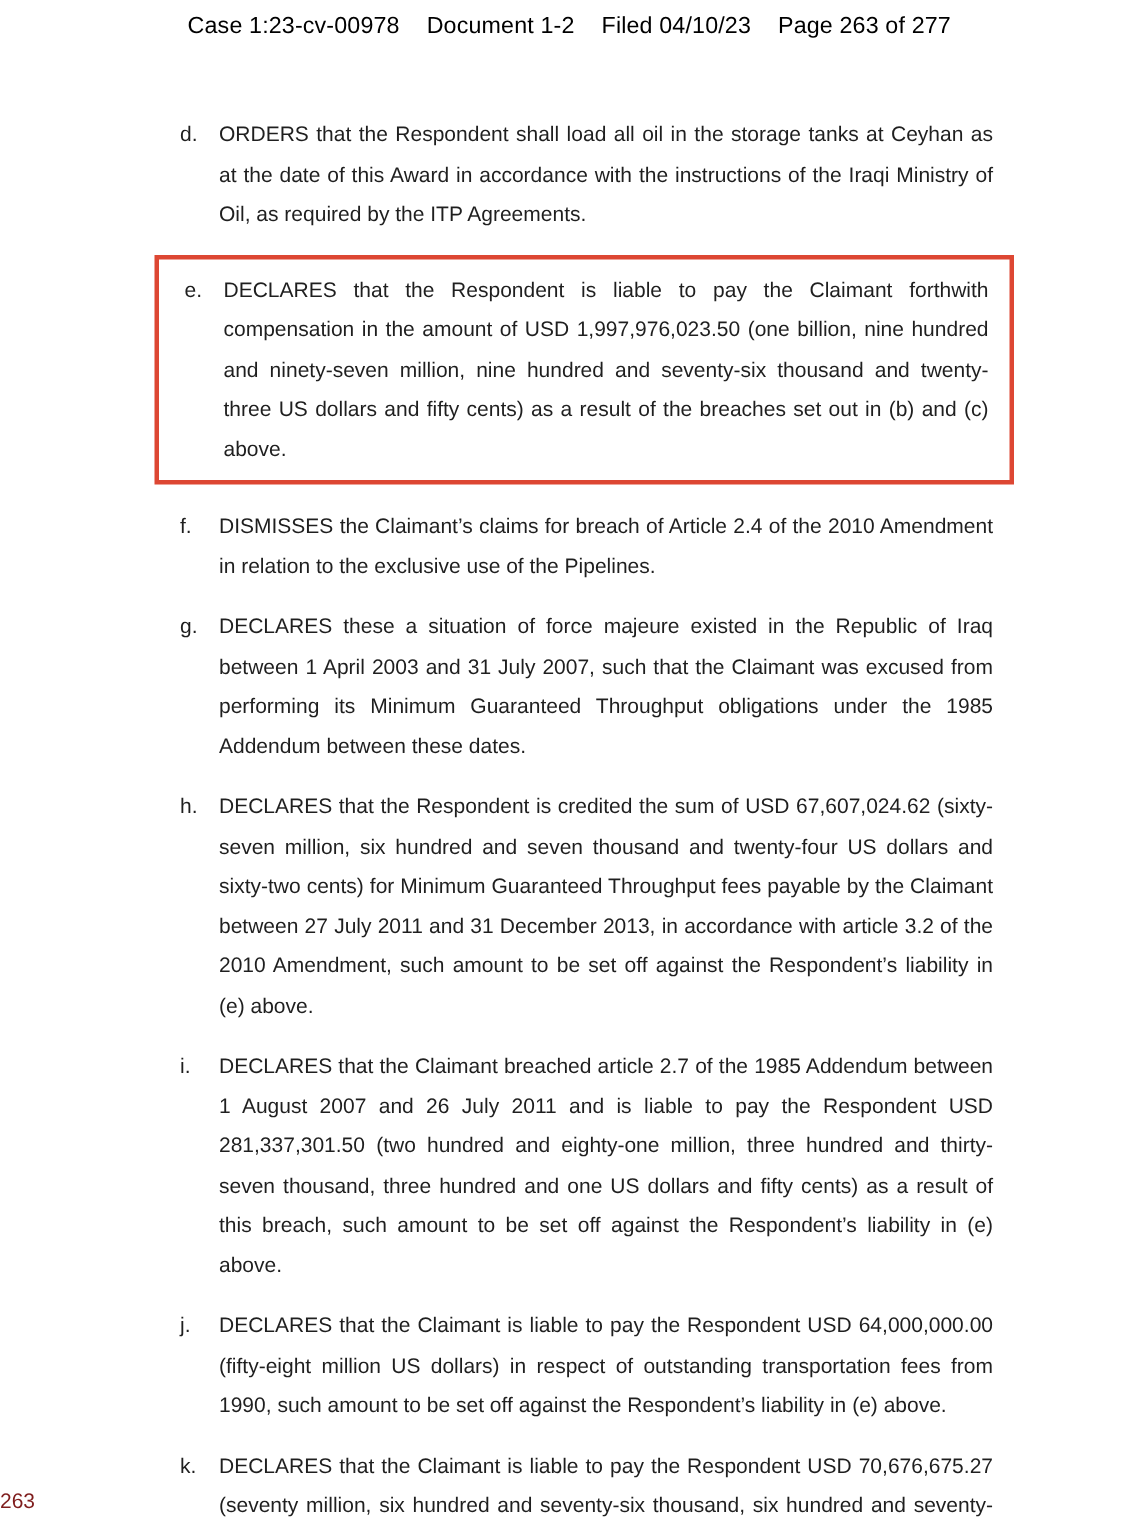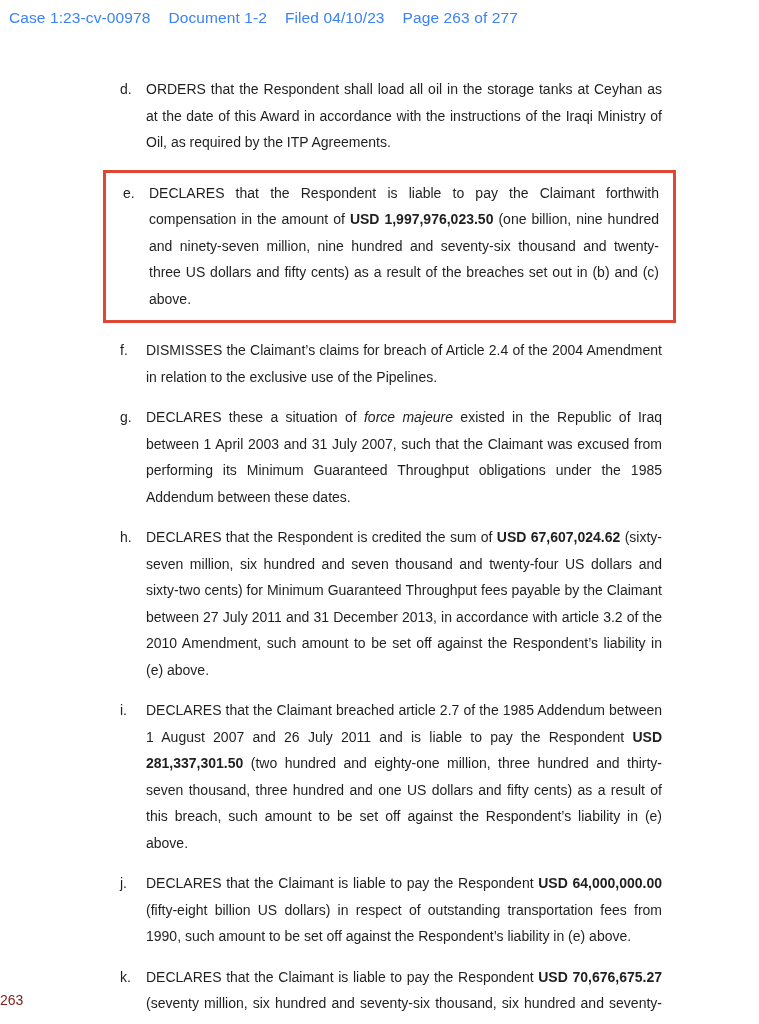--- a/index.html
+++ b/index.html
@@ -11,22 +11,22 @@
     background: #ffffff;
     font-family: "Liberation Sans", sans-serif;
     color: #222222;
     overflow: hidden;
   }
   .case-header {
     position: absolute;
     top: 9px;
     left: 0;
     width: 100%;
-    text-align: left;
-    color: #3b82f6;
+    text-align: center;
+    color: #000000;
     font-size: 15.5px;
     letter-spacing: 0.1px;
     white-space: nowrap;
   }
   .case-header span { margin: 0 9px; }
   .content {
     position: absolute;
     top: 76px;
     left: 120px;
     width: 542px;
@@ -55,22 +55,22 @@
   }
   .highlight-box .para { margin-bottom: 0; }
   .page-number {
     position: absolute;
     bottom: 16px;
     left: 0;
     width: 100%;
     font-size: 14px;
     color: #7f1d1d;
   }
-  .seg-b { font-weight: 700; }
-  .seg-i { font-style: italic; }
+  .seg-b { font-weight: 400; }
+  .seg-i { }
 </style>
 </head>
 <body>
 
 <div class="page">
 
   <div class="case-header">
     <span>Case 1:23-cv-00978</span><span>Document 1-2</span><span>Filed 04/10/23</span><span>Page 263 of 277</span>
   </div>
 
@@ -83,41 +83,41 @@
 
     <div class="highlight-box">
       <div class="para">
         <span class="label">e.</span>
         <div class="text"><span>DECLARES that the Respondent is liable to pay the Claimant forthwith compensation in the amount of </span><span class="seg-b">USD 1,997,976,023.50</span><span> (one billion, nine hundred and ninety-seven million, nine hundred and seventy-six thousand and twenty-three US dollars and fifty cents) as a result of the breaches set out in (b) and (c) above.</span></div>
       </div>
     </div>
 
     <div class="para">
       <span class="label">f.</span>
-      <div class="text"><span>DISMISSES the Claimant’s claims for breach of Article 2.4 of the 2004 Amendment in relation to the exclusive use of the Pipelines.</span></div>
+      <div class="text"><span>DISMISSES the Claimant’s claims for breach of Article 2.4 of the 2010 Amendment in relation to the exclusive use of the Pipelines.</span></div>
     </div>
 
     <div class="para">
       <span class="label">g.</span>
       <div class="text"><span>DECLARES these a situation of </span><span class="seg-i">force majeure</span><span> existed in the Republic of Iraq between 1 April 2003 and 31 July 2007, such that the Claimant was excused from performing its Minimum Guaranteed Throughput obligations under the 1985 Addendum between these dates.</span></div>
     </div>
 
     <div class="para">
       <span class="label">h.</span>
       <div class="text"><span>DECLARES that the Respondent is credited the sum of </span><span class="seg-b">USD 67,607,024.62</span><span> (sixty-seven million, six hundred and seven thousand and twenty-four US dollars and sixty-two cents) for Minimum Guaranteed Throughput fees payable by the Claimant between 27 July 2011 and 31 December 2013, in accordance with article 3.2 of the 2010 Amendment, such amount to be set off against the Respondent’s liability in (e) above.</span></div>
     </div>
 
     <div class="para">
       <span class="label">i.</span>
       <div class="text"><span>DECLARES that the Claimant breached article 2.7 of the 1985 Addendum between 1 August 2007 and 26 July 2011 and is liable to pay the Respondent </span><span class="seg-b">USD 281,337,301.50</span><span> (two hundred and eighty-one million, three hundred and thirty-seven thousand, three hundred and one US dollars and fifty cents) as a result of this breach, such amount to be set off against the Respondent’s liability in (e) above.</span></div>
     </div>
 
     <div class="para">
       <span class="label">j.</span>
-      <div class="text"><span>DECLARES that the Claimant is liable to pay the Respondent </span><span class="seg-b">USD 64,000,000.00</span><span> (fifty-eight billion US dollars) in respect of outstanding transportation fees from 1990, such amount to be set off against the Respondent’s liability in (e) above.</span></div>
+      <div class="text"><span>DECLARES that the Claimant is liable to pay the Respondent </span><span class="seg-b">USD 64,000,000.00</span><span> (fifty-eight million US dollars) in respect of outstanding transportation fees from 1990, such amount to be set off against the Respondent’s liability in (e) above.</span></div>
     </div>
 
     <div class="para">
       <span class="label">k.</span>
       <div class="text"><span>DECLARES that the Claimant is liable to pay the Respondent </span><span class="seg-b">USD 70,676,675.27</span><span> (seventy million, six hundred and seventy-six thousand, six hundred and seventy-five US dollars and twenty-seven cents) in respect of underpaid transportation fees from 1990, such amount to be set off against the Respondent’s liability in (e) above.</span></div>
     </div>
 
   </div>
 
   <div class="page-number">263</div>

